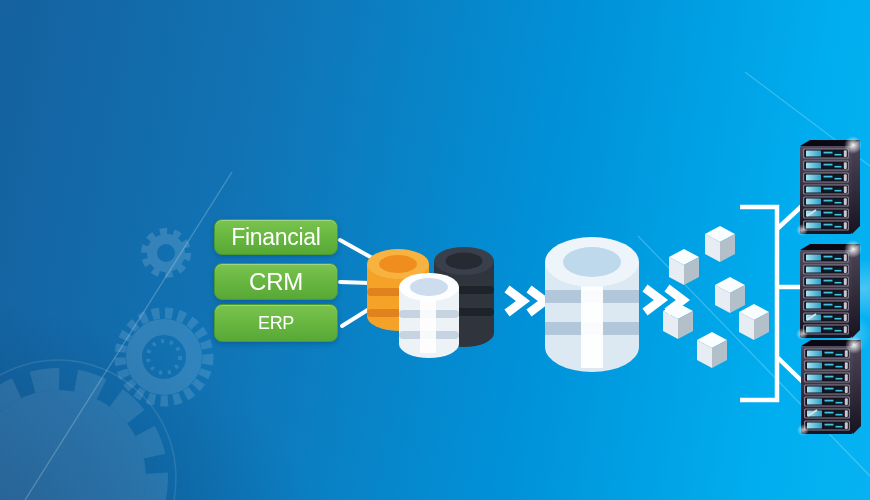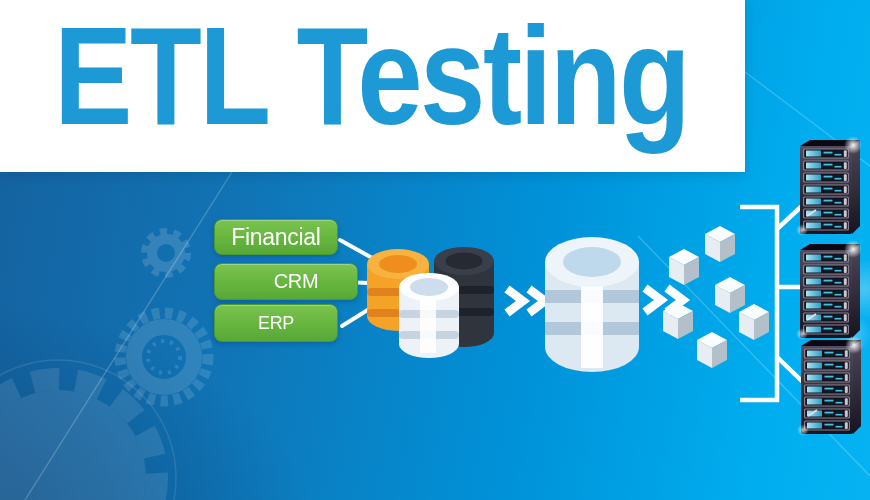--- a/index.html
+++ b/index.html
@@ -27,21 +27,21 @@
   .src-label{
     position:absolute;left:214px;width:122px;z-index:5;
     display:flex;align-items:center;justify-content:center;
     background:linear-gradient(180deg,#7ac34f 0%,#66b53f 55%,#58a837 100%);
     border:1px solid #4a9a2f;border-radius:8px;color:#ffffff;
     letter-spacing:-0.3px;
     box-shadow:0 2px 5px rgba(0,40,90,.28), inset 0 1px 0 rgba(255,255,255,.28);
     text-align:right;
   }
   #lbl-financial{top:219px;height:34px;font-size:23px;}
-  #lbl-crm{top:263px;height:35px;font-size:20px;padding-left:20px;}
+  #lbl-crm{top:263px;height:35px;font-size:24px;}
   #lbl-erp{top:304px;height:36px;font-size:18px;}
 </style>
 </head>
 <body>
 
 <div class="stage">
 
   <svg class="layer decor" viewBox="0 0 870 500">
     <defs>
       <radialGradient id="softGlow" cx="50%" cy="50%" r="50%">
@@ -70,23 +70,20 @@
     <g stroke="#ffffff" stroke-width="1.3" opacity="0.22">
       <path d="M232 172 L25 500"></path>
       <path d="M745 72 L870 166"></path>
       <path d="M638 236 L870 476"></path>
     </g>
 
     <circle cx="864" cy="289" r="30" fill="url(#softGlow)"></circle>
     <circle cx="852" cy="334" r="20" fill="url(#softGlow)"></circle>
   </svg>
 
-  <div class="banner">
-    <div class="title">ETL Testing</div>
-  </div>
 
   <svg class="layer diagram" viewBox="0 0 870 500">
     <defs>
       <radialGradient id="glowGrad" cx="50%" cy="50%" r="50%">
         <stop offset="0%" stop-color="#ffffff" stop-opacity="0.95"></stop>
         <stop offset="100%" stop-color="#ffffff" stop-opacity="0"></stop>
       </radialGradient>
       <linearGradient id="rackFront" x1="0" y1="0" x2="0" y2="1">
         <stop offset="0%" stop-color="#524b5e"></stop>
         <stop offset="100%" stop-color="#171220"></stop>

